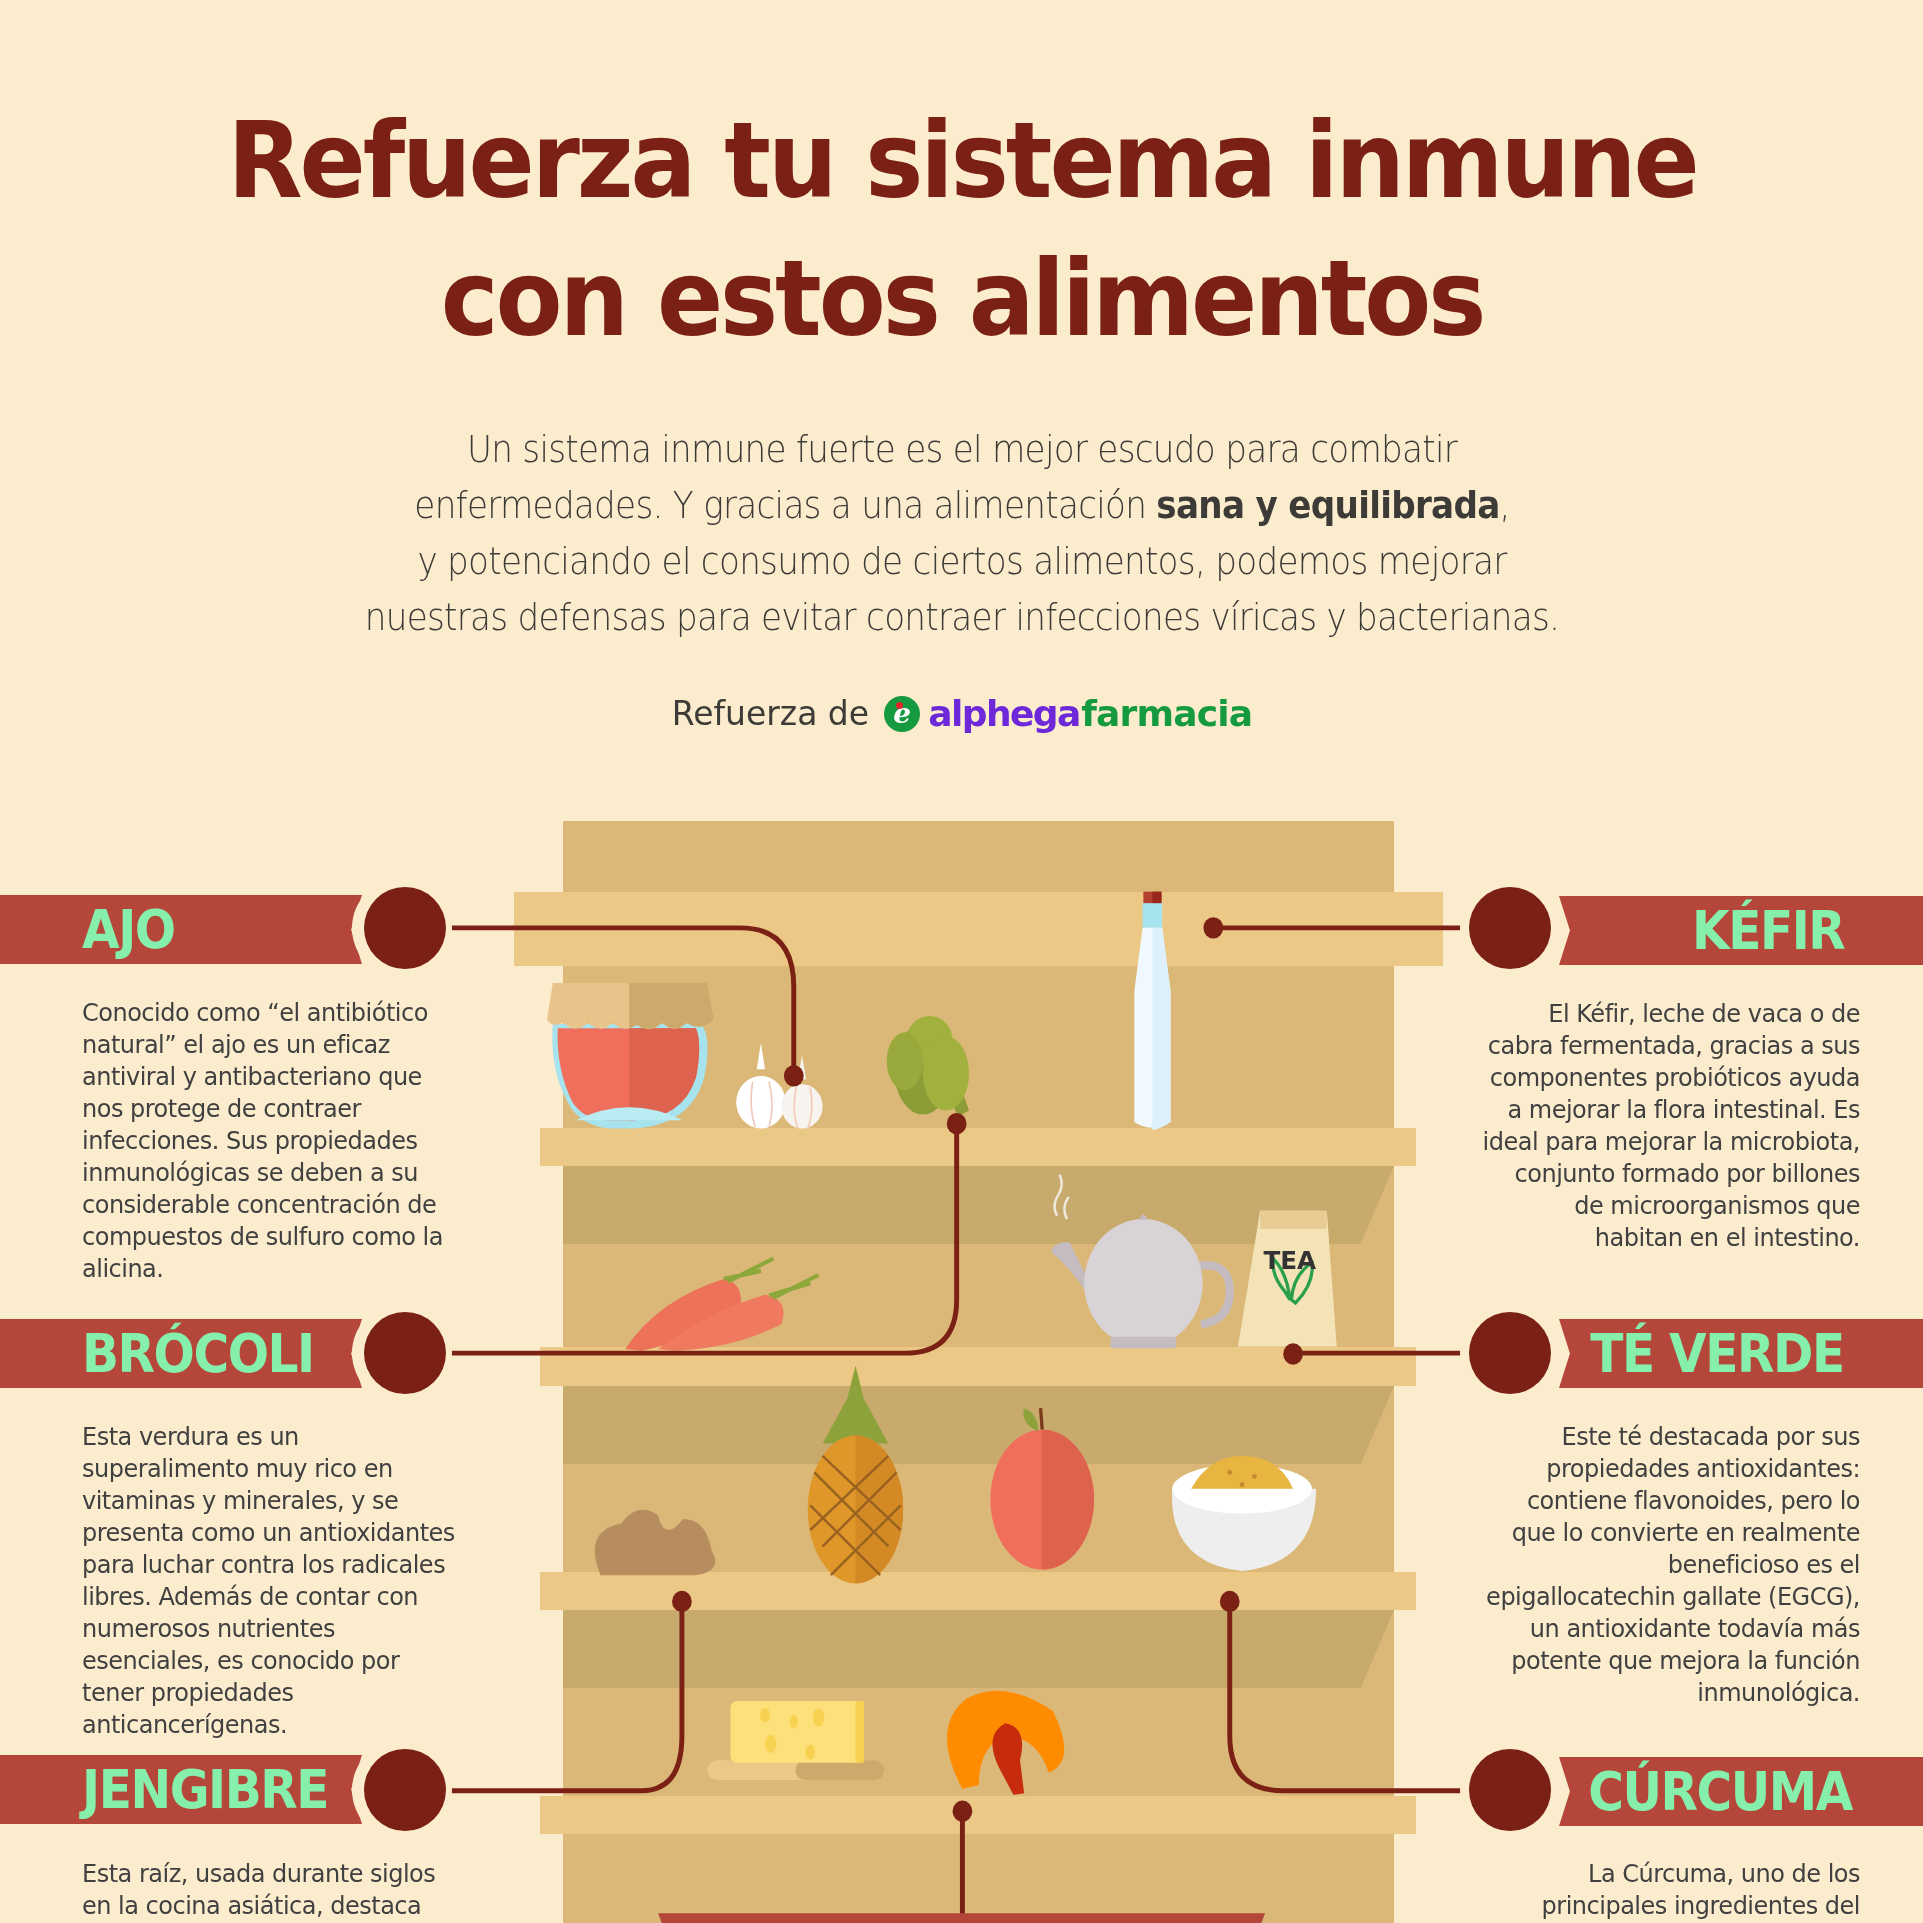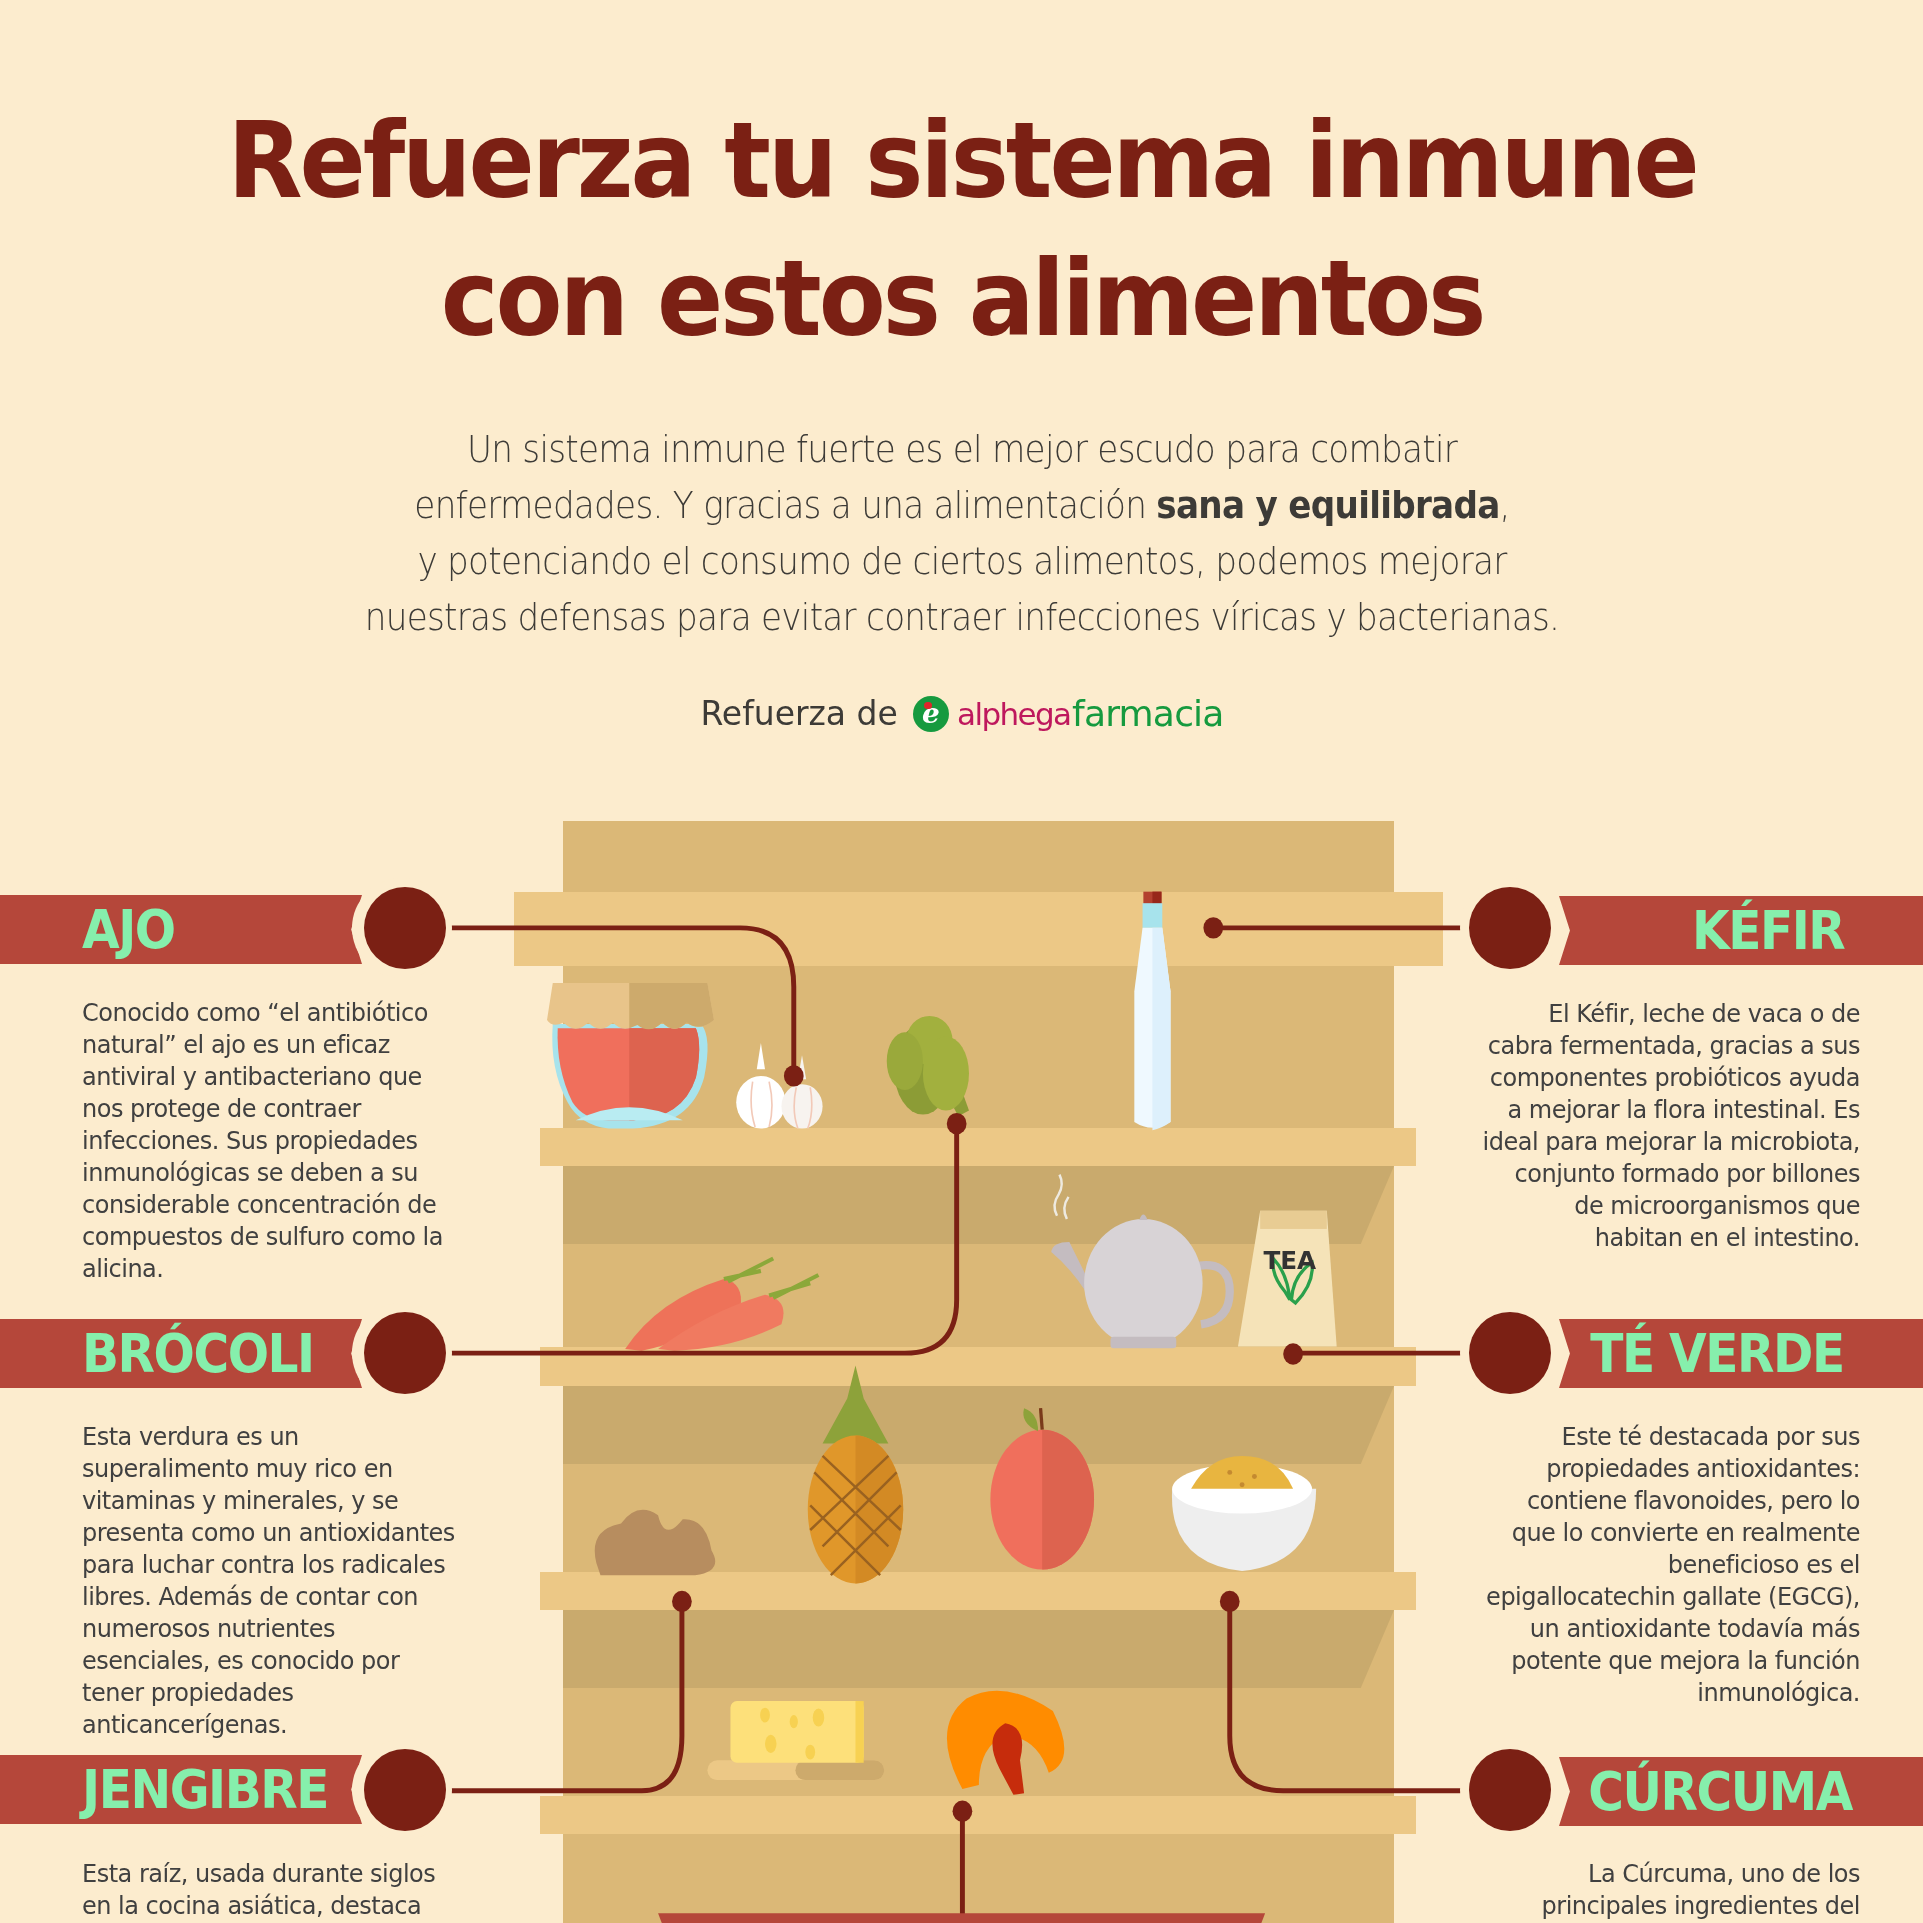--- a/index.html
+++ b/index.html
@@ -13,22 +13,22 @@
            font-family:"DejaVu Sans", sans-serif; font-weight:300; font-size:38px; line-height:56px;
            letter-spacing:-0.8px; }
   .intro div { transform:scaleX(0.9); }
   .intro b { font-weight:bold; }
   .consejos { position:absolute; top:693px; left:0; width:1924px; text-align:center; font-size:33px;
               color:#3d3b37; display:flex; justify-content:center; align-items:center; gap:15px; }
   .logo-mark { width:36px; height:36px; border-radius:50%; background:#169a3f; position:relative;
                color:#fff; font-weight:bold; font-size:28px; line-height:36px; text-align:center;
                font-family:"DejaVu Serif", serif; font-style:italic; }
   .logo-mark .dot { position:absolute; width:7.4px; height:7.4px; background:#e0262b; border-radius:50%; top:6.6px; left:11.5px; }
-  .brand-bold { color:#be185d; font-weight:normal; font-size:31px; letter-spacing:-1.6px; }
-  .brand-light { color:#169a3f; font-weight:normal; font-size:36px; margin-left:-6.6px; letter-spacing:-0.8px; }
+  .brand-bold { color:#6d28d9; font-weight:bold; font-size:36px; letter-spacing:-1.6px; }
+  .brand-light { color:#169a3f; font-weight:bold; font-size:36px; margin-left:-6.6px; letter-spacing:-0.8px; }
 
   
   .shelf-back { position:absolute; left:563px; top:821px; width:831px; height:1103px; background:#dbb877; }
   .shelf-shade { position:absolute; background:#c9aa6d; }
   .board { position:absolute; background:#ecc886; }
 
   .banner { position:absolute; height:69px; background:#b5473a; color:#86efac; font-weight:bold;
             font-size:54px; line-height:69px; letter-spacing:-1.6px; }
   .banner.left { left:0; width:362px; padding-left:82px; box-sizing:border-box;
                  clip-path:polygon(0 0, 100% 0, 97% 50%, 100% 100%, 0 100%); }

